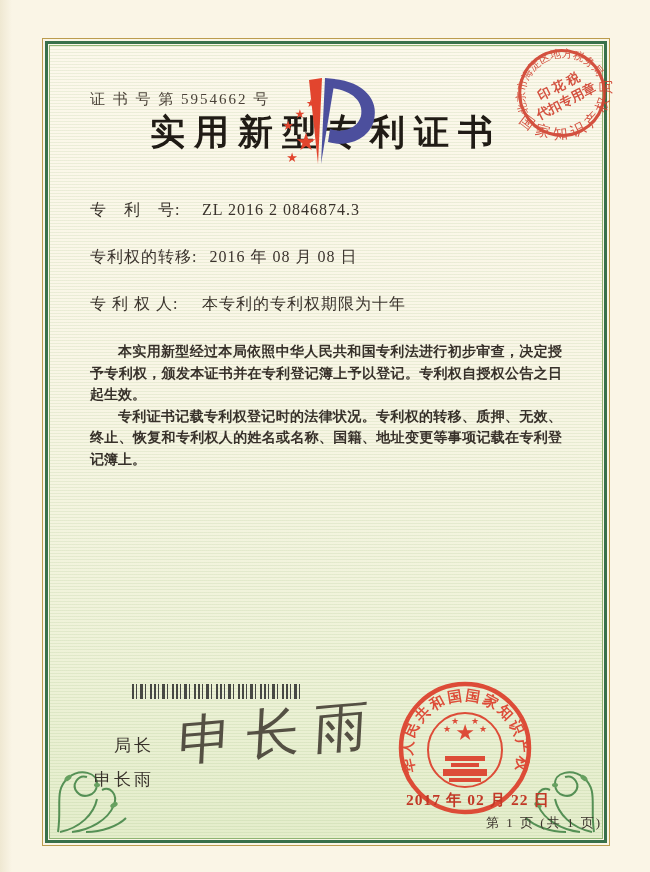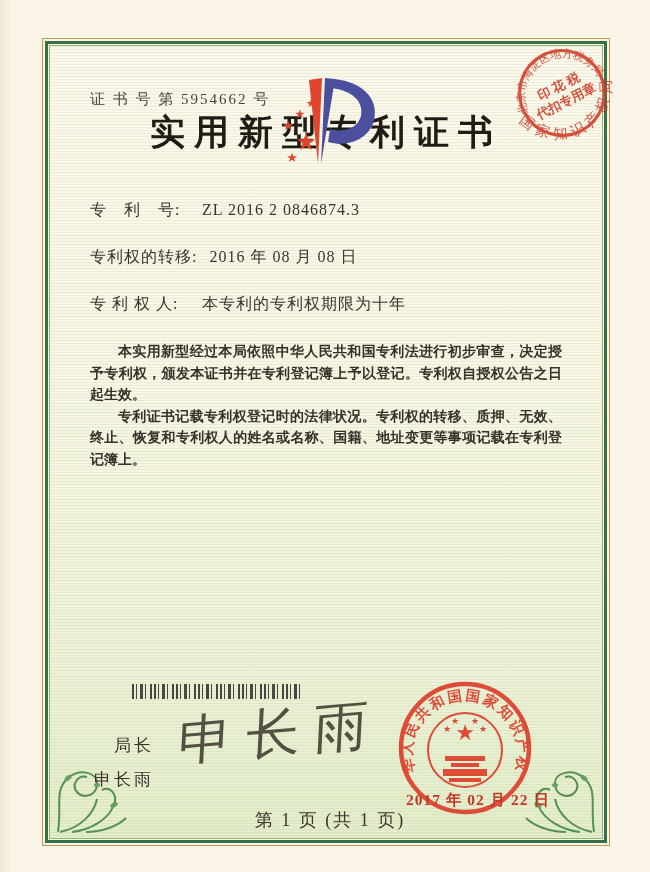--- a/index.html
+++ b/index.html
@@ -48,22 +48,22 @@
   
   .officer-title{position:absolute;left:44px;top:688px;font-size:17px;letter-spacing:3px;color:#3a332c;margin-left:20px;}
   .officer-name{position:absolute;left:44px;top:722px;font-size:17px;letter-spacing:3px;color:#3a332c;}
   .signature{position:absolute;left:128px;top:650px;width:230px;
     font-size:54px;color:#413b31;transform:rotate(-5deg) skewX(-8deg);
     letter-spacing:14px;white-space:nowrap;opacity:.88;}
   
   .seal{position:absolute;left:345px;top:632px;width:140px;height:140px;opacity:.95;}
   .seal-date{position:absolute;left:356px;top:744px;font-size:15.5px;letter-spacing:1px;
     color:#c23826;font-weight:bold;}
-  .footer{position:absolute;left:8px;right:0;bottom:6px;text-align:center;
-    font-size:18px;letter-spacing:2px;color:#3c352d;}
+  .footer{position:absolute;left:8px;right:0;bottom:6px;text-align:right;
+    font-size:13px;letter-spacing:2px;color:#3c352d;}
   
   .tax-stamp{position:absolute;left:500px;top:28px;width:124px;height:130px;
     transform:rotate(-27deg);opacity:.9;z-index:5;}
   
   .ornament{position:absolute;bottom:2px;width:86px;height:92px;}
   .ornament.left{left:2px;}
   .ornament.right{right:2px;transform:scaleX(-1);}
 </style>
 </head>
 <body>

